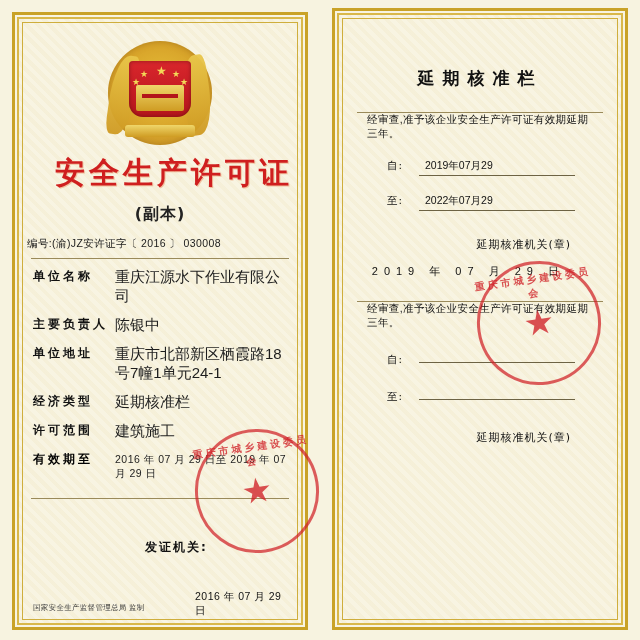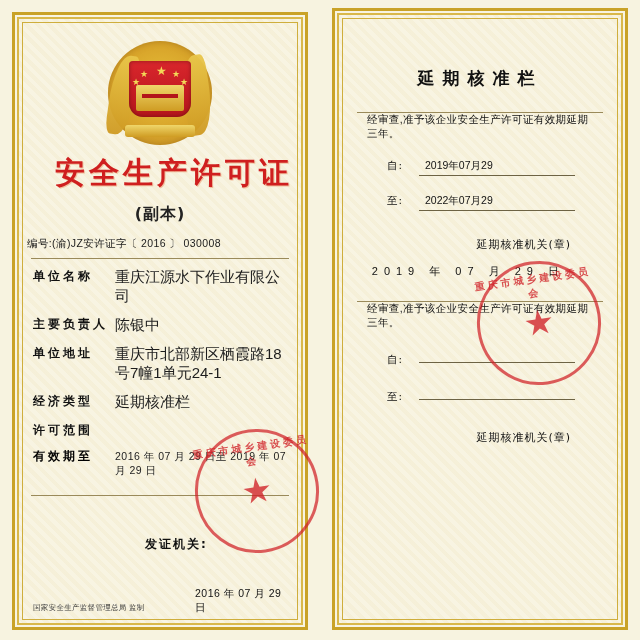--- a/index.html
+++ b/index.html
@@ -396,20 +396,21 @@
           <div class="field-row">
             <div class="field-label">单位地址</div>
             <div class="field-value">重庆市北部新区栖霞路18号7幢1单元24-1</div>
           </div>
           <div class="field-row">
             <div class="field-label">经济类型</div>
             <div class="field-value">延期核准栏</div>
           </div>
           <div class="field-row">
             <div class="field-label">许可范围</div>
+            <div class="field-value">建筑施工</div>
           </div>
 
           <div class="validity-row">
             <div class="field-label">有效期至</div>
             <div class="field-value validity-text">2016 年 07 月 29 日至 2019 年 07 月 29 日</div>
           </div>
         </div>
 
         <div class="bottom-rule"></div>
 

